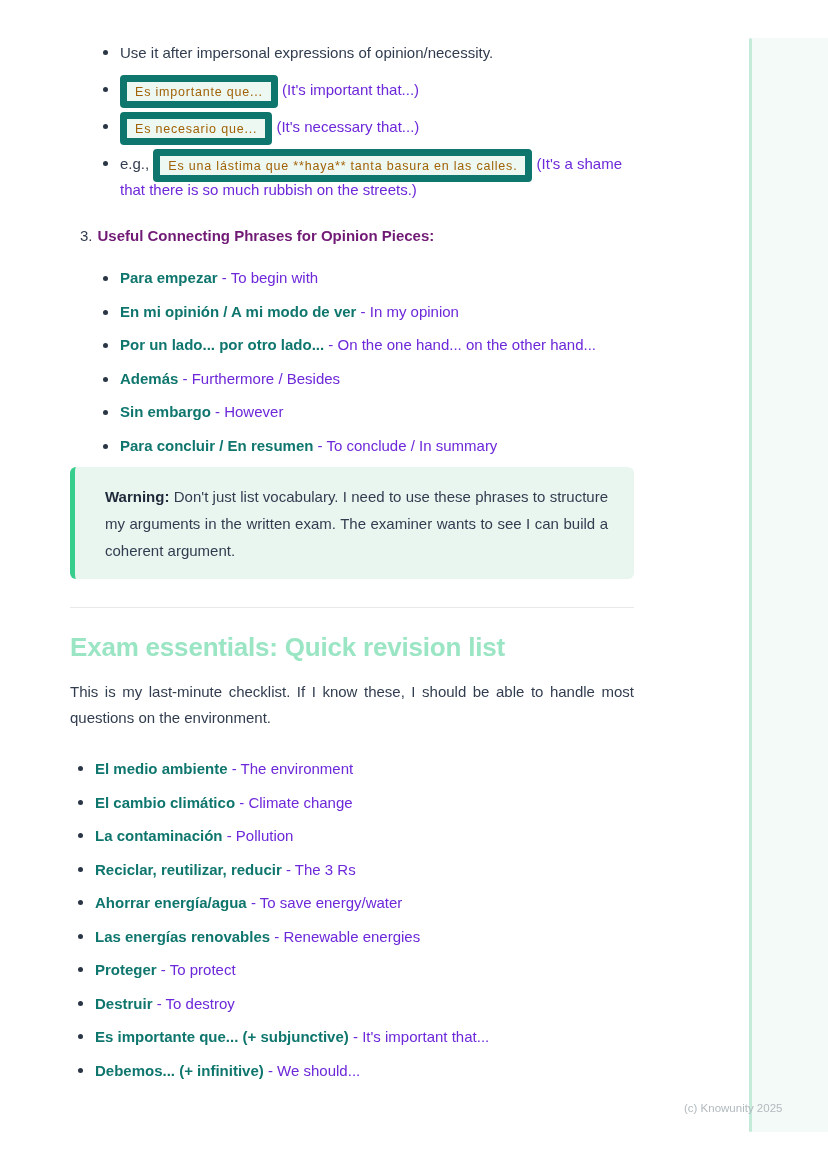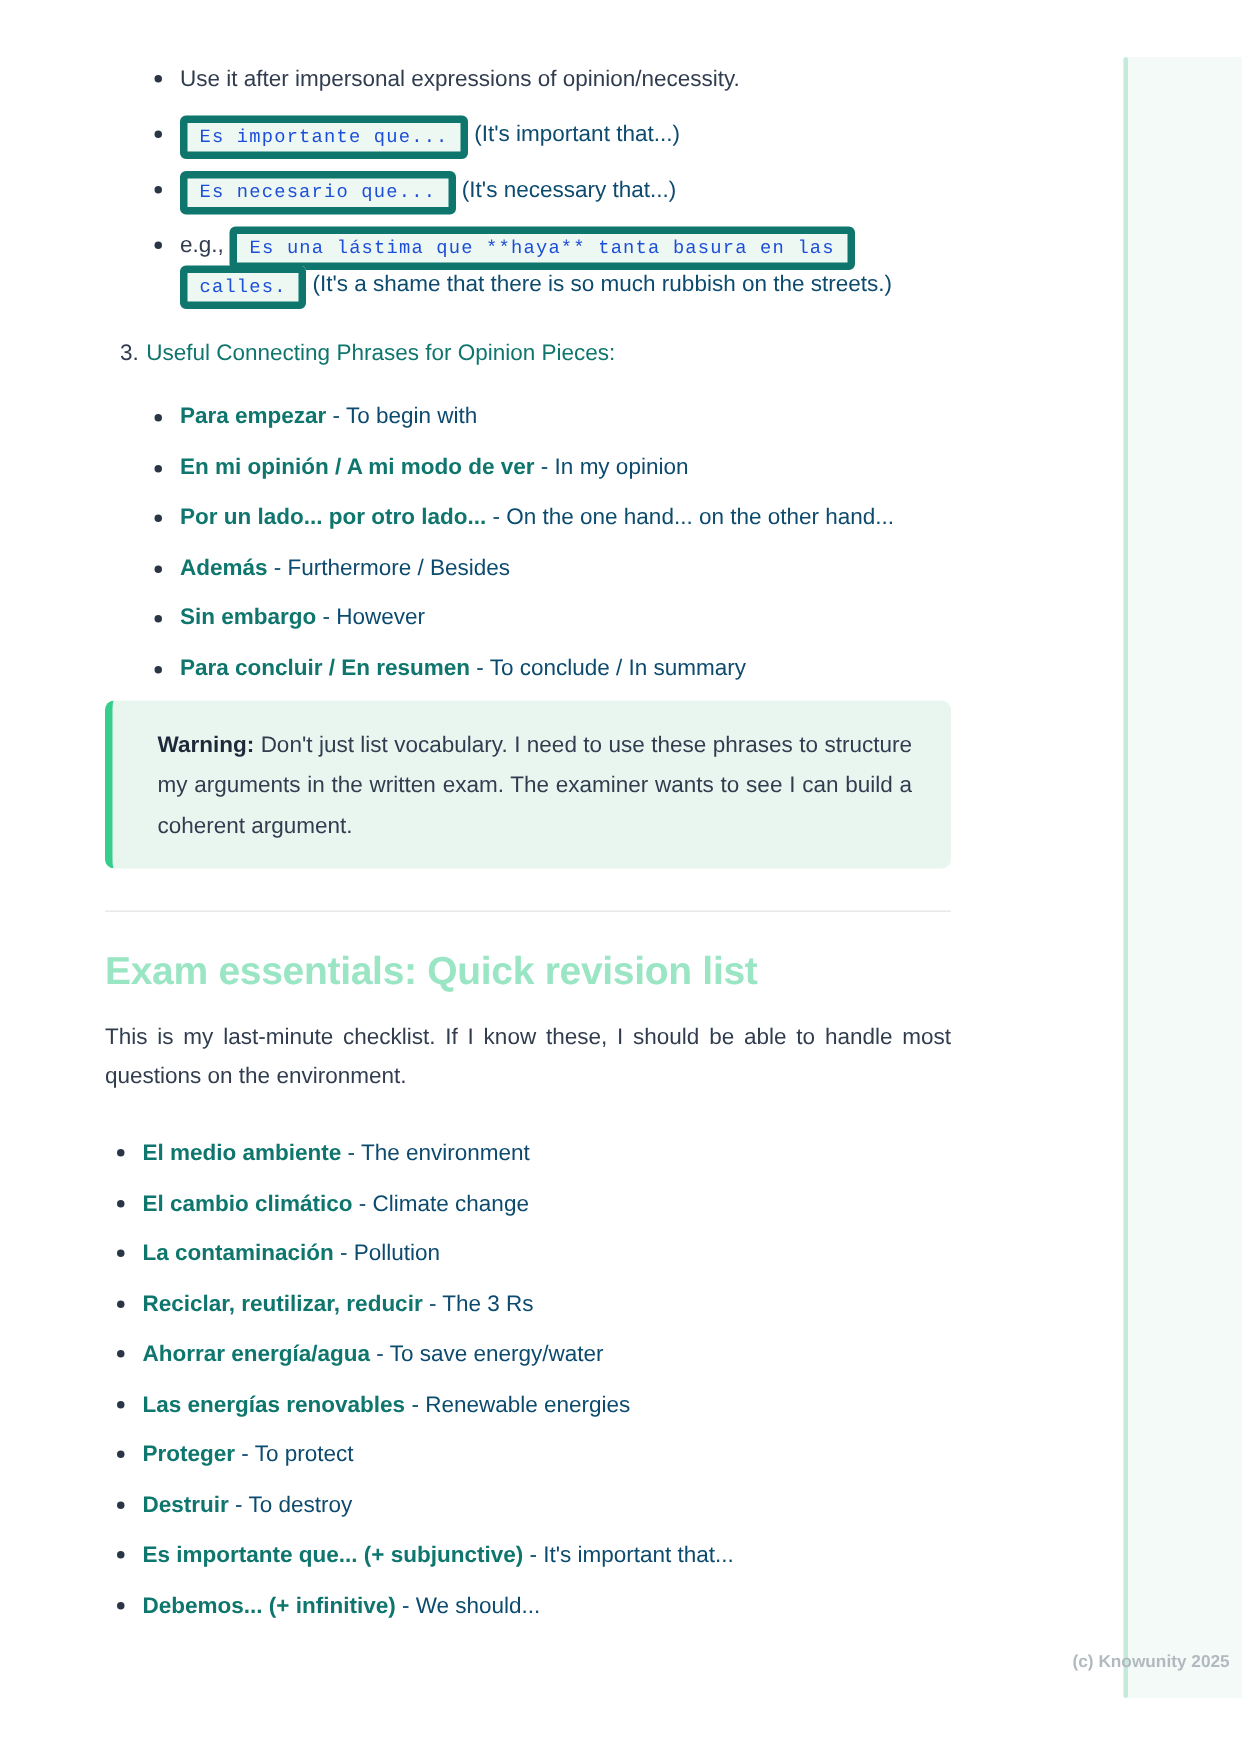--- a/index.html
+++ b/index.html
@@ -44,52 +44,52 @@
   }
   
   .top-list li {
     padding-left: 50px;
     margin-bottom: 11px;
     line-height: 26px;
     font-size: 15px;
     color: #313d4f;
   }
   .chip {
-    font-family: Liberation Mono, monospace;
+    font-family: Liberation Sans, sans-serif;
     font-size: 12.5px;
     letter-spacing: 0.8px;
-    color: #1d4ed8;
+    color: #a16207;
     background: #edf8f2;
-    border: 5px solid #0f766e;
+    border: 7px solid #0f766e;
     border-radius: 4px;
     padding: 2.5px 8px;
     -webkit-box-decoration-break: clone;
     box-decoration-break: clone;
     line-height: 23px;
   }
   
   .num-heading {
     display: flex;
     margin: 22px 0 19px 10px;
     font-size: 15px;
     line-height: 22px;
     color: #1d2939;
   }
   .num-heading .num { font-weight: 400; margin-right: 5px; color: #313d4f; }
-  .num-heading strong { font-weight: 400; color: #0f766e; }
+  .num-heading strong { font-weight: 700; color: #701a75; }
   
   .sub-list li {
     padding-left: 50px;
     margin-bottom: 9px;
     line-height: 24.5px;
     font-size: 15px;
     white-space: nowrap;
   }
   .term { font-weight: 700; color: #0f766e; }
-  .translation { color: #0c4a6e; }
+  .translation { color: #6d28d9; }
   
   .warning {
     background: #e9f6f0;
     border-left: 5px solid #37cd8d;
     border-radius: 6px;
     padding: 16px 26px 15px 30px;
   }
   .warning p {
     font-size: 15px;
     line-height: 27px;
@@ -121,26 +121,25 @@
   .checklist { margin-top: 26px; }
   .checklist li {
     padding-left: 25px;
     margin-bottom: 9.5px;
     line-height: 24px;
     font-size: 15px;
   }
   .checklist .dot { left: 8px; top: 9px; }
   .footer {
     position: absolute;
-    left: 715px; top: 1102px;
+    left: 684px; top: 1102px;
     font-size: 11.5px;
     color: #b1babf;
     white-space: nowrap;
     z-index: 2;
-    font-weight: bold;
   }
 </style>
 </head>
 <body>
 
 <div class="page">
   <div class="right-tint"></div>
   <div class="vline"></div>
 
   <div class="content">

